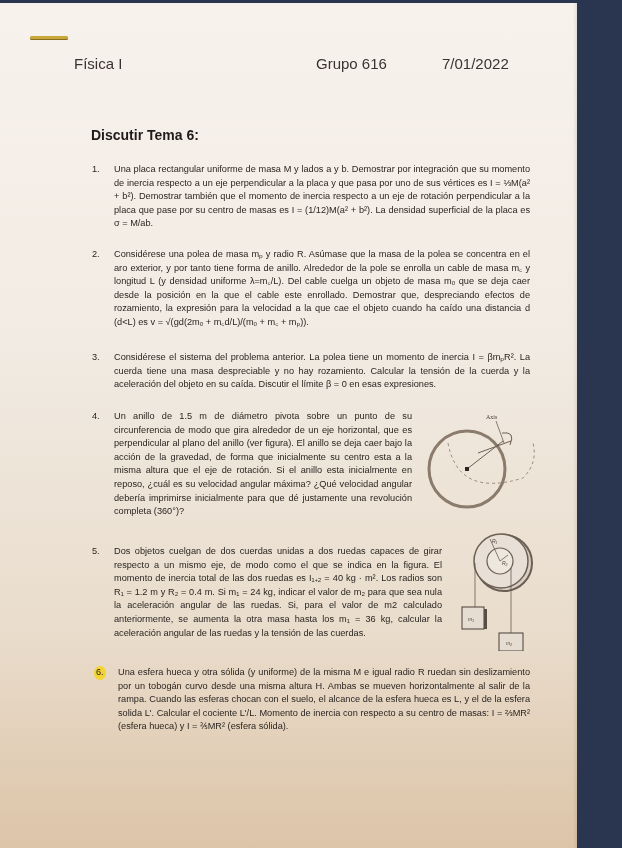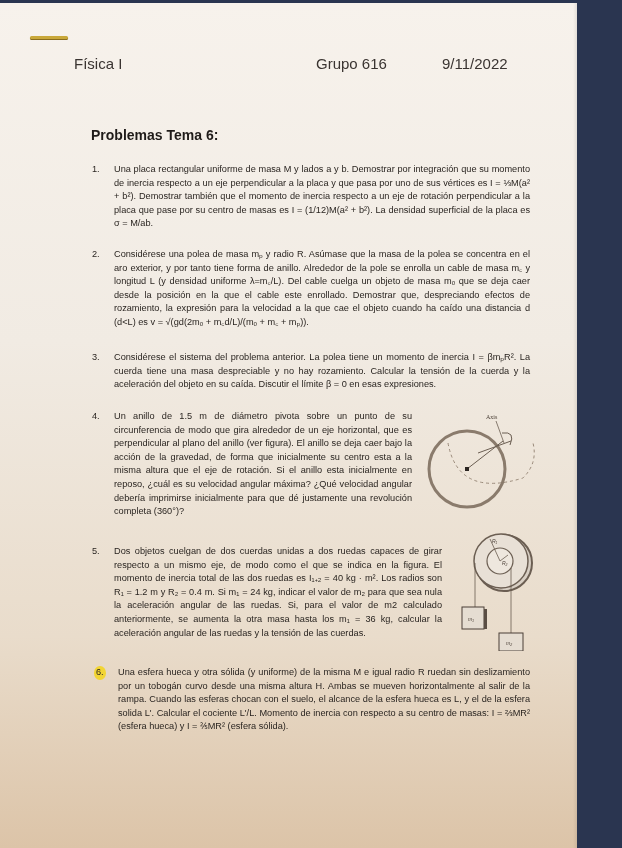--- a/index.html
+++ b/index.html
@@ -48,24 +48,24 @@
 </style>
 </head>
 <body>
 
 <div class="page">
   <div class="staple"></div>
 
   <div class="header">
     <span class="h-course">Física I</span>
     <span class="h-group">Grupo 616</span>
-    <span class="h-date">9/11/2022</span>
+    <span class="h-date">7/01/2022</span>
   </div>
 
-  <div class="title">Problemas Tema 6:</div>
+  <div class="title">Discutir Tema 6:</div>
 
   <div class="problem p1">
     <span class="num">1.</span>
     <span>Una placa rectangular uniforme de masa M y lados a y b. Demostrar por integración que su momento de inercia respecto a un eje perpendicular a la placa y que pasa por uno de sus vértices es I = ⅓M(a² + b²). Demostrar también que el momento de inercia respecto a un eje de rotación perpendicular a la placa que pase por su centro de masas es I = (1/12)M(a² + b²). La densidad superficial de la placa es σ = M/ab.</span>
   </div>
 
   <div class="problem p2">
     <span class="num">2.</span>
     <span>Considérese una polea de masa mₚ y radio R. Asúmase que la masa de la polea se concentra en el aro exterior, y por tanto tiene forma de anillo. Alrededor de la pole se enrolla un cable de masa m꜀ y longitud L (y densidad uniforme λ=m꜀/L). Del cable cuelga un objeto de masa mₒ que se deja caer desde la posición en la que el cable este enrollado. Demostrar que, despreciando efectos de rozamiento, la expresión para la velocidad a la que cae el objeto cuando ha caído una distancia d (d&lt;L) es v = √(gd(2mₒ + m꜀d/L)/(mₒ + m꜀ + mₚ)).</span>
   </div>

